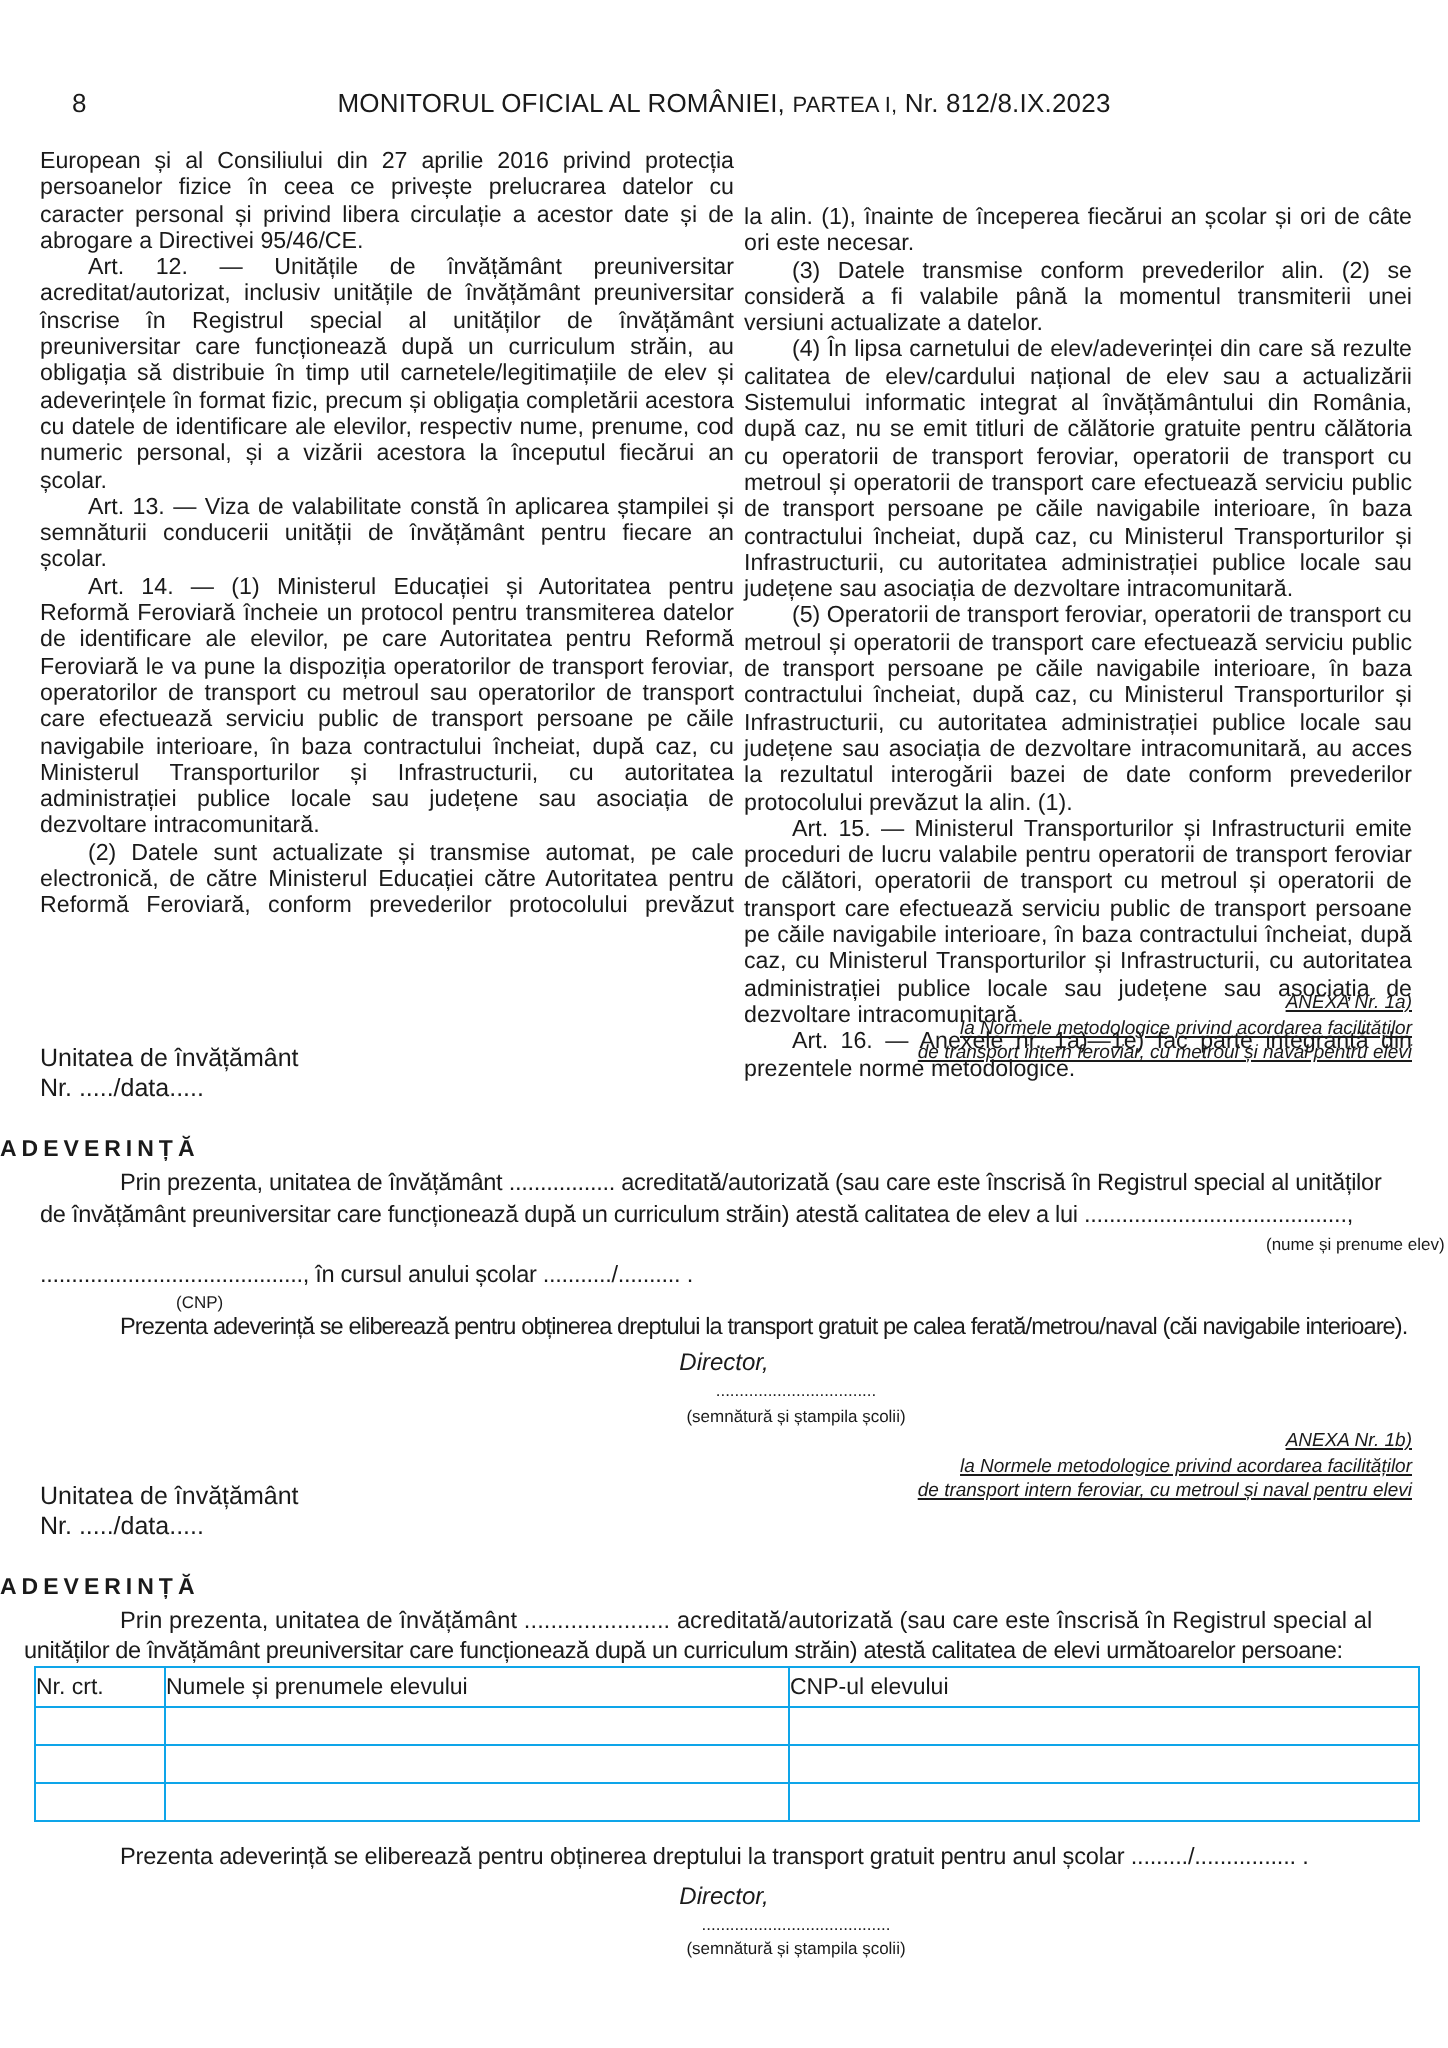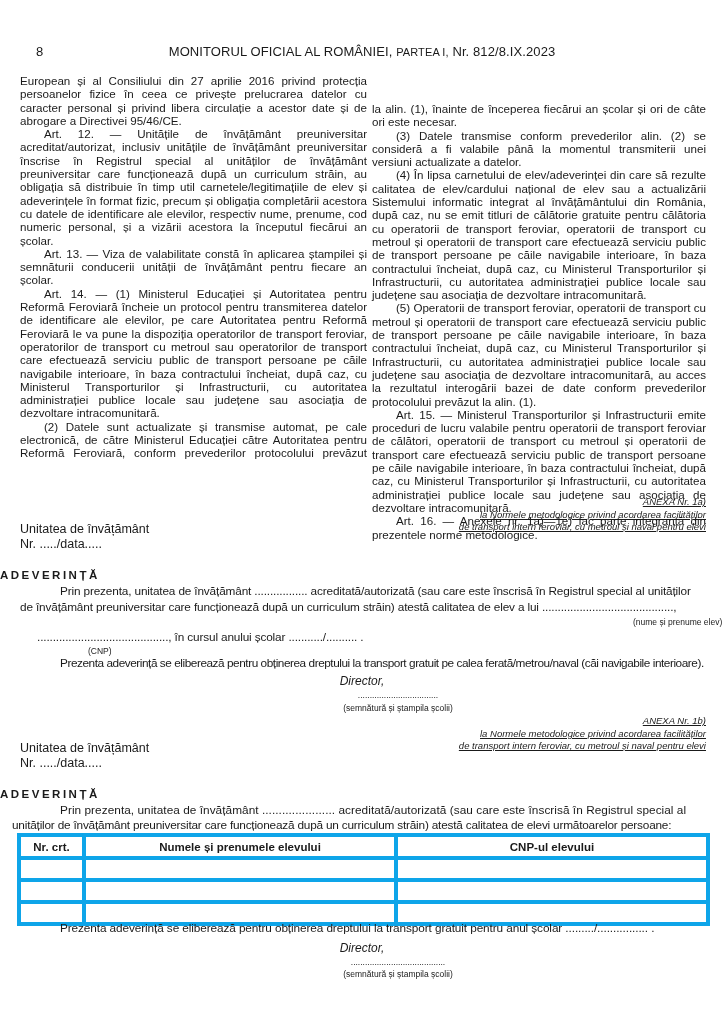--- a/index.html
+++ b/index.html
@@ -22,21 +22,21 @@
   #unit-a { top: 522px; }
   #unit-b { top: 741px; }
   .title { position: absolute; left: 0; width: 724px; font-weight: bold; font-size: 11.5px; letter-spacing: 2.5px; }
   #title-a { top: 569px; }
   #title-b { top: 788px; }
   .narrow { font-size: 11.8px; letter-spacing: -0.15px; }
   .line { position: absolute; white-space: nowrap; }
   .small { font-size: 8.5px; padding-left: 36px; }
   .it { font-style: italic; }
   table#students { position: absolute; left: 17px; top: 833px; width: 693px; border-collapse: collapse; font-size: 11.5px; }
-  table#students td, table#students th { border: 4px solid #0ea5e9; height: 18px; padding: 0; font-weight: bold; text-align: center; }
+  table#students td, table#students th { border: 1px solid #0ea5e9; height: 18px; padding: 0; font-weight: normal; text-align: left; }
   table#students th { height: 19px; }
 </style>
 </head>
 <body>
 
 <div id="page-num" class="abs">8</div>
 <div id="running-head" class="abs">
   <span>MONITORUL OFICIAL AL ROMÂNIEI,</span>
   <span class="sc">PARTEA I,</span>
   <span>Nr. 812/8.IX.2023</span>
@@ -66,21 +66,21 @@
 </div>
 <div id="unit-a" class="unit">
   <div>Unitatea de învățământ</div>
   <div>Nr. ...../data.....</div>
 </div>
 <div id="title-a" class="title">ADEVERINȚĂ</div>
 
 <div class="line narrow" style="left:60px; top:584px;">Prin prezenta, unitatea de învățământ ................. acreditată/autorizată (sau care este înscrisă în Registrul special al unităților</div>
 <div class="line narrow" style="left:20px; top:600px;">de învățământ preuniversitar care funcționează după un curriculum străin) atestă calitatea de elev a lui ..........................................,</div>
 <div class="line small" style="left:597px; top:617px;">(nume și prenume elev)</div>
-<div class="line narrow" style="left:37px; top:630px;">.........................................., în cursul anului școlar .........../.......... .</div>
+<div class="line narrow" style="left:20px; top:630px;">.........................................., în cursul anului școlar .........../.......... .</div>
 <div class="line small" style="left:52px; top:646px;">(CNP)</div>
 <div class="line narrow" style="left:60px; top:656px; letter-spacing:-0.45px;">Prezenta adeverință se eliberează pentru obținerea dreptului la transport gratuit pe calea ferată/metrou/naval (căi navigabile interioare).</div>
 <div class="line it" style="left:0; width:724px; text-align:center; top:674px; font-size:12px;">Director,</div>
 <div class="line small" style="left:0; width:724px; text-align:center; top:690px;">..................................</div>
 <div class="line small" style="left:0; width:724px; text-align:center; top:703px;">(semnătură și ștampila școlii)</div>
 
 <div id="anexa-b" class="anexa">
   <div>ANEXA Nr. 1b)</div>
   <div>la Normele metodologice privind acordarea facilităților</div>
   <div>de transport intern feroviar, cu metroul și naval pentru elevi</div>

